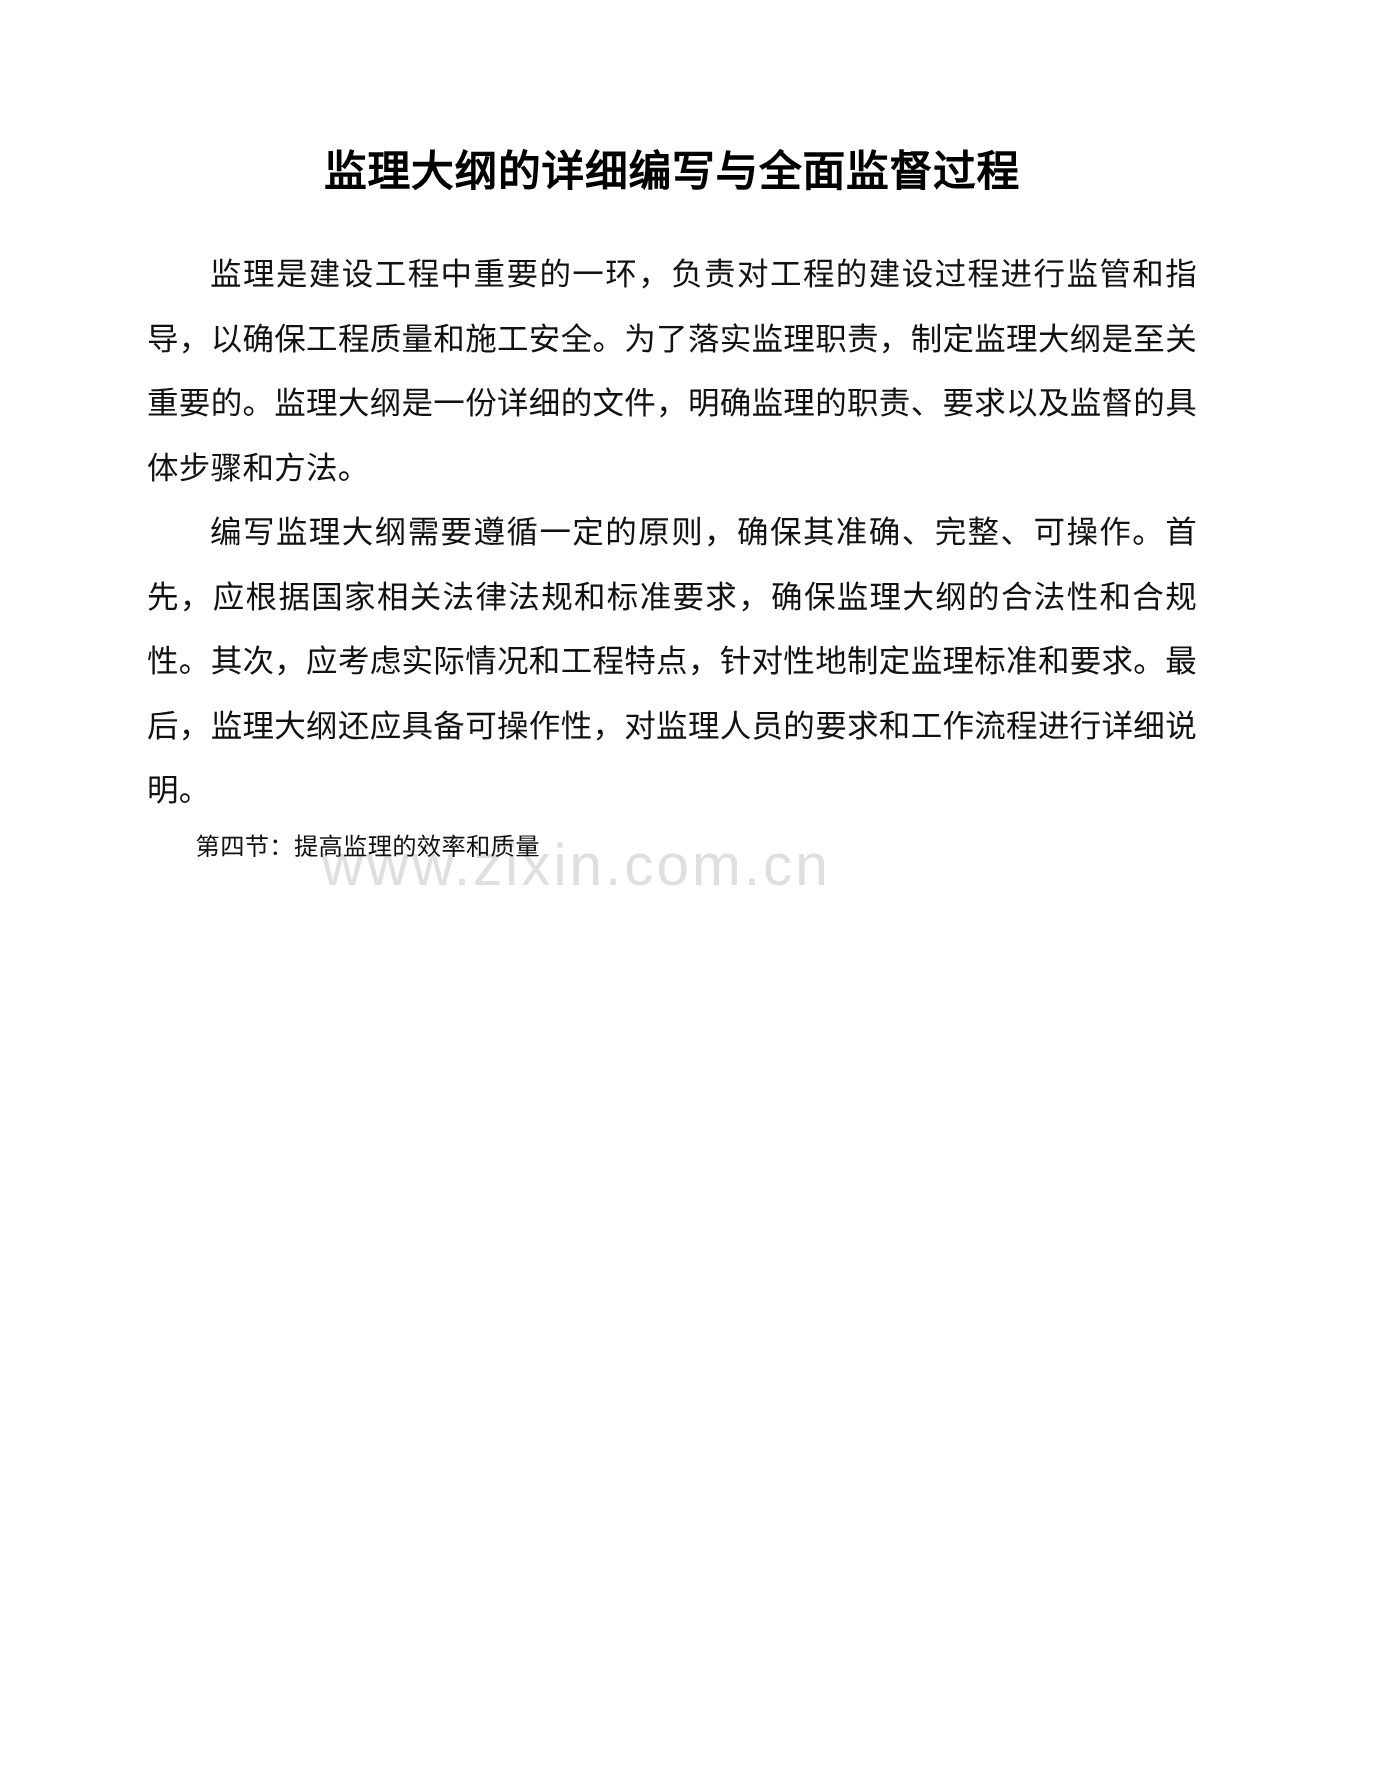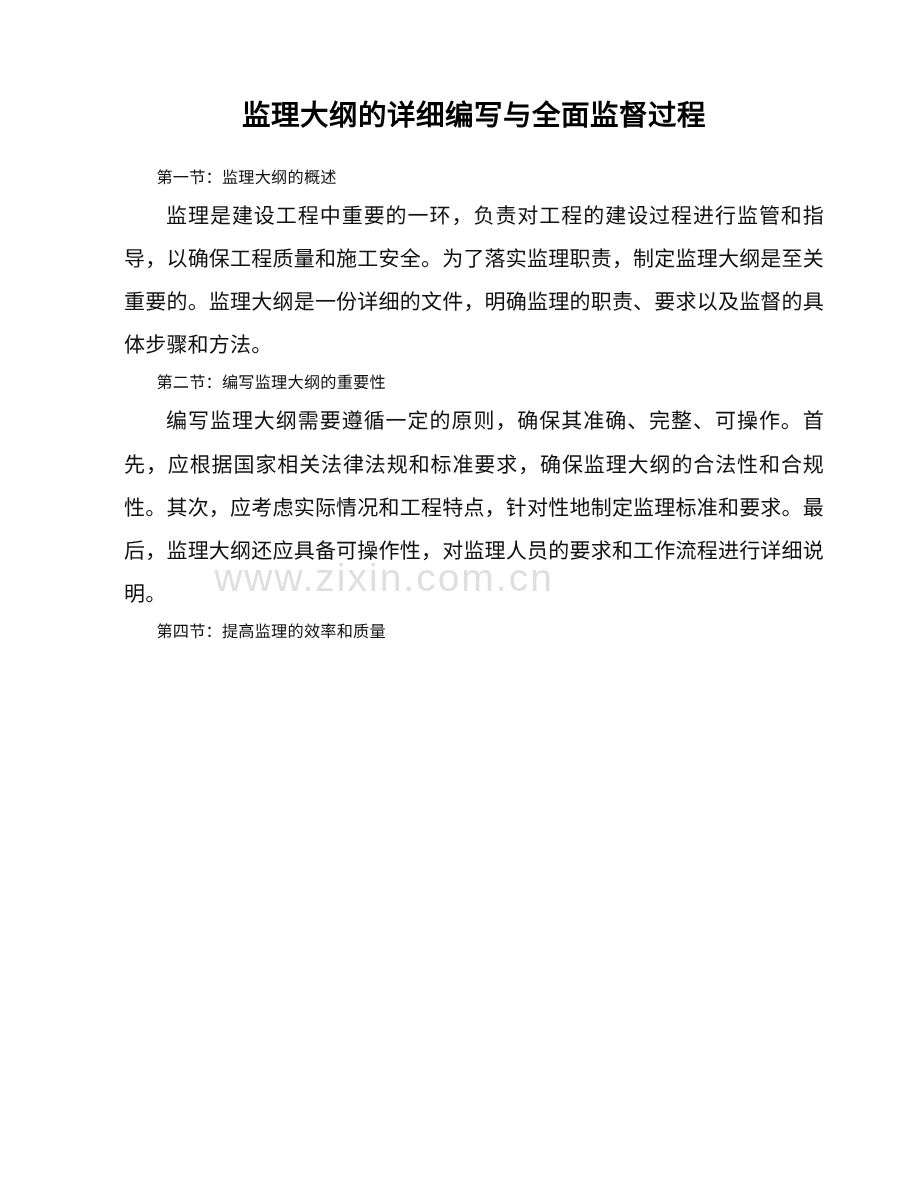--- a/index.html
+++ b/index.html
@@ -18,21 +18,21 @@
   .page {
     position: absolute;
     left: 0;
     top: 0;
     width: 920px;
     height: 1191px;
     background: #ffffff;
   }
   .content {
     position: absolute;
-    left: 124px;
+    left: 98px;
     top: 96px;
     width: 700px;
   }
   .doc-title {
     font-size: 28.5px;
     font-weight: bold;
     text-align: center;
     letter-spacing: 0.5px;
     line-height: 1.4;
     margin: 0 0 26px 0;
@@ -80,24 +80,22 @@
 <body>
 
 <div class="page">
 
   <div class="watermark">www.zixin.com.cn</div>
 
   <div class="content body-stack">
 
     <h1 class="doc-title">监理大纲的详细编写与全面监督过程</h1>
 
-    <p class="heading">第一节：监理大纲的概述</p>
     <p class="para">监理是建设工程中重要的一环，负责对工程的建设过程进行监管和指导，以确保工程质量和施工安全。为了落实监理职责，制定监理大纲是至关重要的。监理大纲是一份详细的文件，明确监理的职责、要求以及监督的具体步骤和方法。</p>
 
-    <p class="heading">第二节：编写监理大纲的重要性</p>
 
     <p class="para">编写监理大纲需要遵循一定的原则，确保其准确、完整、可操作。首先，应根据国家相关法律法规和标准要求，确保监理大纲的合法性和合规性。其次，应考虑实际情况和工程特点，针对性地制定监理标准和要求。最后，监理大纲还应具备可操作性，对监理人员的要求和工作流程进行详细说明。</p>
 
     <p class="heading">第四节：提高监理的效率和质量</p>
 
 
   </div>
 </div>
 
 </body></html>

